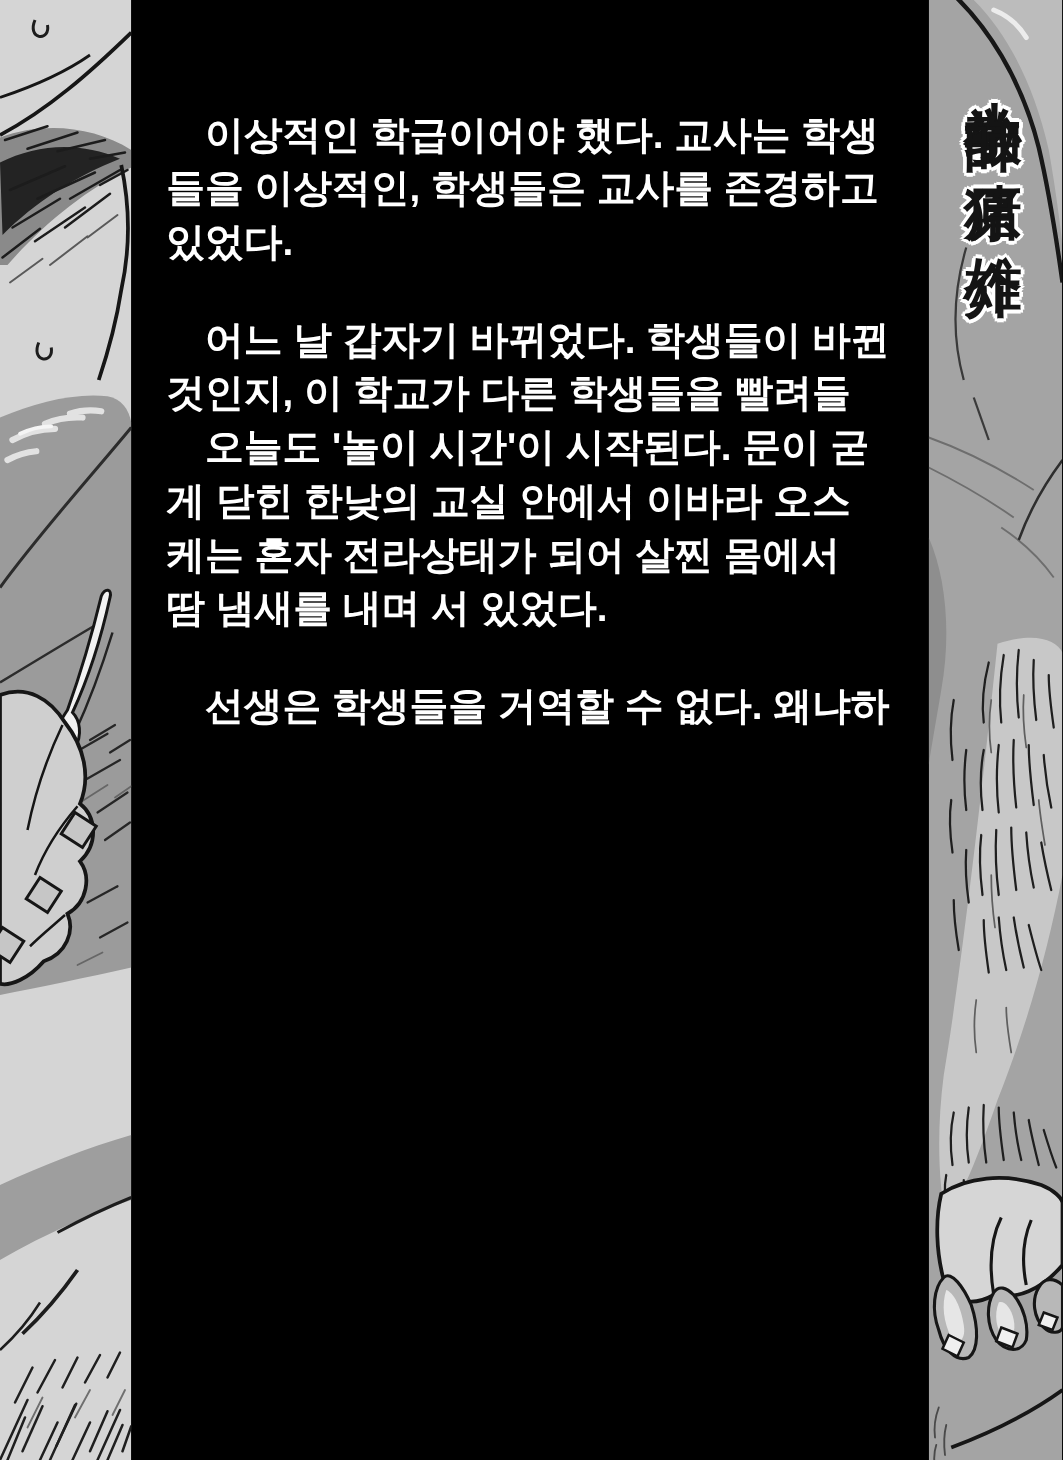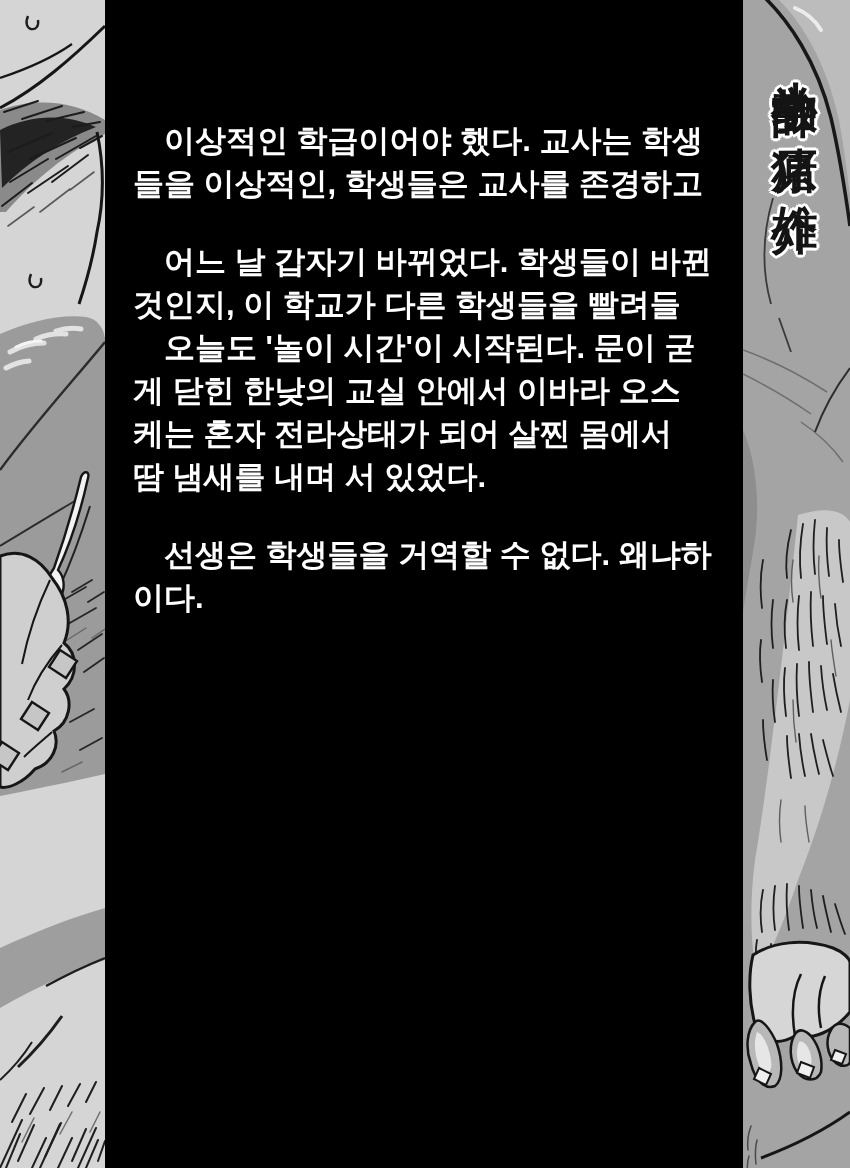--- a/index.html
+++ b/index.html
@@ -3,21 +3,21 @@
 <meta charset="utf-8">
 <style>
   html,body{margin:0;padding:0;background:#000;}
   .page{position:relative;width:850px;height:1168px;background:#000;overflow:hidden;
         font-family:"Liberation Sans",sans-serif;}
   .art-strip{position:absolute;top:0;height:1168px;}
   .art-strip svg{display:block;}
   #left-strip{left:0;width:105px;}
   #right-strip{right:0;width:107px;}
   .story{position:absolute;left:105px;right:107px;top:0;bottom:0;
-         padding:119px 8px 0 28px;box-sizing:border-box;}
+         padding:86px 8px 0 28px;box-sizing:border-box;}
   .para{margin:0 0 35px 0;}
   .t-line{white-space:pre;font-weight:700;font-size:31px;line-height:43px;
           color:#ffffff;letter-spacing:0px;}
   .vtitle{position:absolute;top:44px;left:24px;z-index:2;
           writing-mode:vertical-rl;text-orientation:upright;
           font-family:"Liberation Serif",serif;font-weight:700;
           font-size:46px;line-height:1.18;letter-spacing:4px;color:#141414;
           text-shadow:3px 0 0 #fff,-3px 0 0 #fff,0 3px 0 #fff,0 -3px 0 #fff,
                       2px 2px 0 #fff,-2px 2px 0 #fff,2px -2px 0 #fff,-2px -2px 0 #fff;}
 </style>
@@ -134,32 +134,32 @@
           <path d="M60,1134 l12,-22"></path>
           <path d="M90,1132 l10,-20"></path>
       </g>
     </svg>
   </div>
 
   <div class="story">
     <div class="para">
       <div class="t-line">　이상적인 학급이어야 했다. 교사는 학생</div>
       <div class="t-line">들을 이상적인, 학생들은 교사를 존경하고</div>
+      <div class="t-line">있었다.</div>
     </div>
     <div class="para">
       <div class="t-line">　어느 날 갑자기 바뀌었다. 학생들이 바뀐</div>
       <div class="t-line">것인지, 이 학교가 다른 학생들을 빨려들</div>
       <div class="t-line">　오늘도 '놀이 시간'이 시작된다. 문이 굳</div>
       <div class="t-line">게 닫힌 한낮의 교실 안에서 이바라 오스</div>
       <div class="t-line">케는 혼자 전라상태가 되어 살찐 몸에서</div>
       <div class="t-line">땀 냄새를 내며 서 있었다.</div>
     </div>
     <div class="para">
       <div class="t-line">　선생은 학생들을 거역할 수 없다. 왜냐하</div>
-      <div class="t-line">이다.</div>
     </div>
   </div>
 
   <div class="art-strip" id="right-strip">
     <svg width="107" height="1168" viewBox="0 0 107 1168" xmlns="http://www.w3.org/2000/svg">
       <rect x="0" y="0" width="107" height="1168" fill="#a4a4a4"></rect>
 
       <path d="M36,0 C62,26 84,66 96,120 C100,142 104,170 107,196 L107,0 Z" fill="#bcbcbc"></path>
       <path d="M52,8 C62,12 72,20 78,30" fill="none" stroke="#ececec" stroke-width="4" stroke-linecap="round"></path>
       <path d="M18,-6 C46,20 74,62 88,118 C96,152 102,190 107,226" fill="none" stroke="#181818" stroke-width="3.5"></path>

